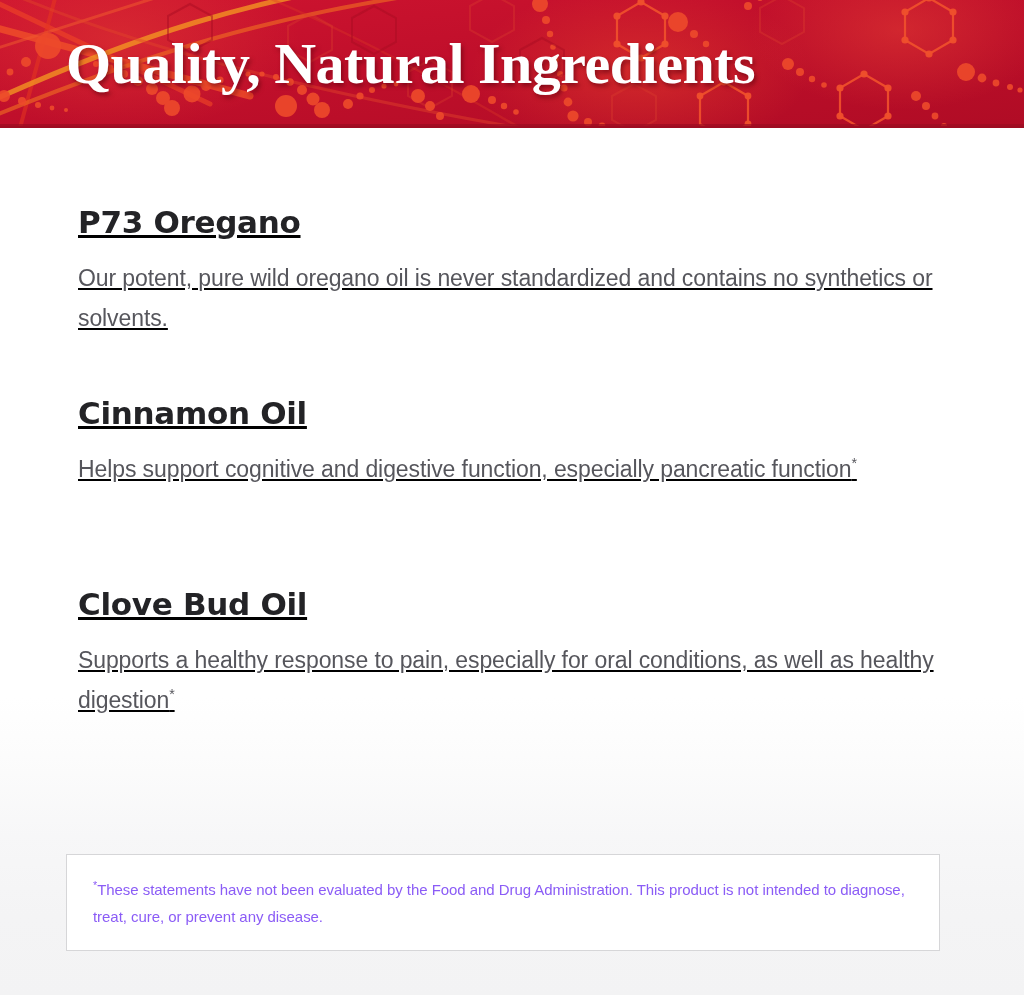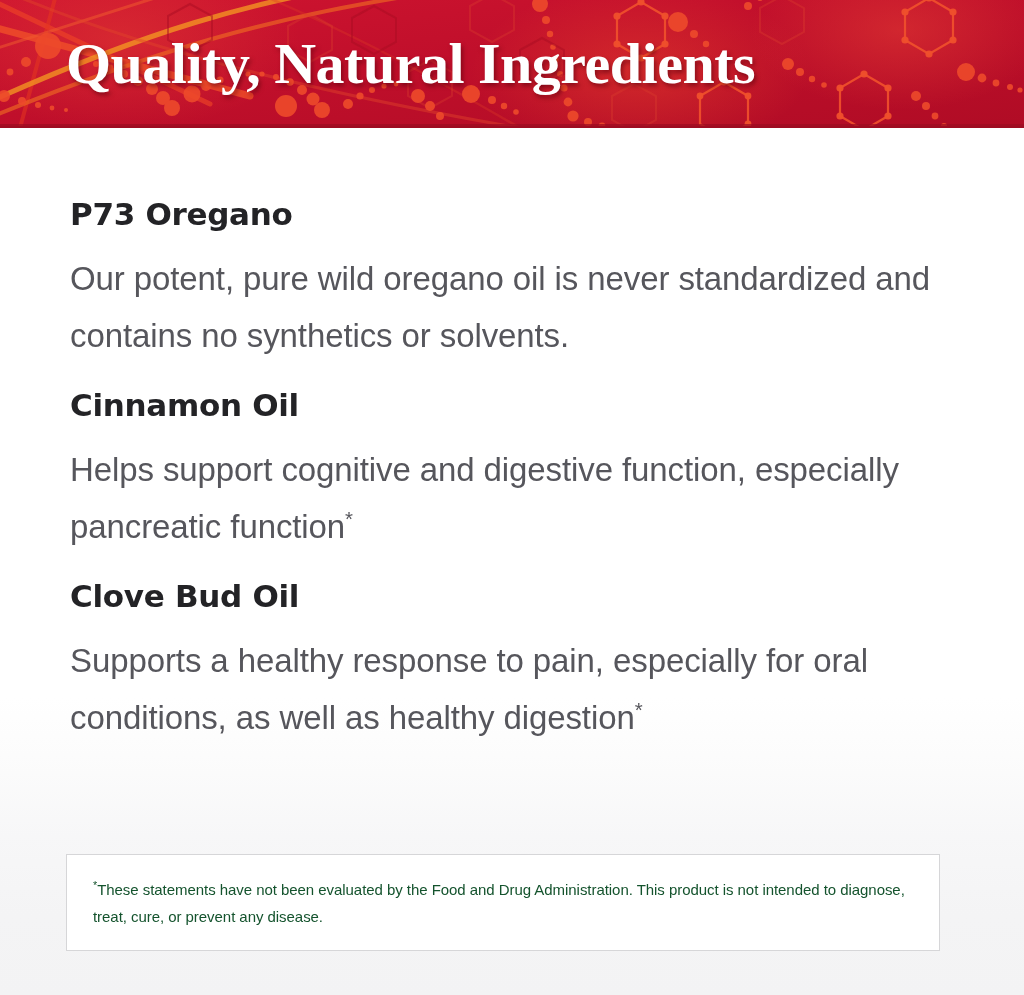--- a/index.html
+++ b/index.html
@@ -54,35 +54,36 @@
     font-family: Liberation Serif, serif;
     font-size: 58px;
     font-weight: 700;
     letter-spacing: -0.5px;
     color: #ffffff;
     white-space: nowrap;
     text-shadow: 2px 3px 4px rgba(90,0,12,0.55);
     z-index: 3;
   }
   .section {
-    margin: 4px;
+    margin: 12px;
+    text-decoration: underline;
   }
   .section-title {
     margin: 0;
     font-family: "DejaVu Sans", sans-serif;
     font-size: 31px;
     font-weight: 700;
     color: #232326;
     letter-spacing: -0.3px;
     line-height: 1.2;
   }
   .section-body {
     margin: 0;
     font-family: "Liberation Sans", sans-serif;
-    font-size: 33px;
+    font-size: 23px;
     font-weight: 400;
     color: #56565c;
     line-height: 1.72;
     max-width: 860px;
     letter-spacing: -0.1px;
   }
   .sup {
     font-size: 0.62em;
     vertical-align: super;
     line-height: 0;
@@ -103,21 +104,21 @@
     width: 874px;
     box-sizing: border-box;
     border: 1px solid #d6d6d8;
     background: #ffffff;
     padding: 22px 26px 20px 26px;
   }
   .disclaimer-text {
     margin: 0;
     font-family: "Liberation Sans", sans-serif;
     font-size: 15px;
-    color: #14532d;
+    color: #8b5cf6;
     line-height: 1.78;
     letter-spacing: -0.05px;
   }
   .disclaimer-text .sup {
     font-size: 0.72em;
   }
 </style>
 </head>
 <body>
 

